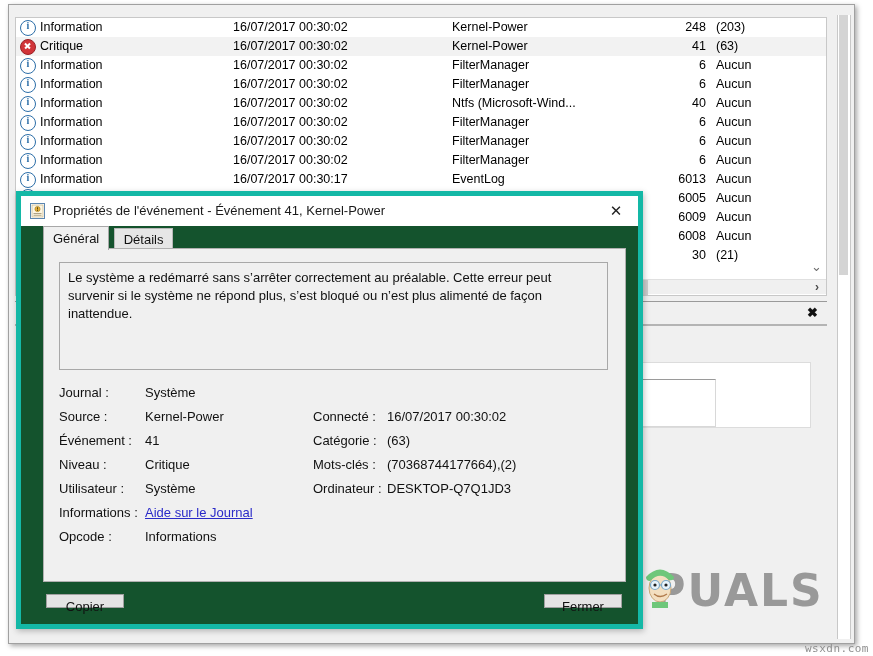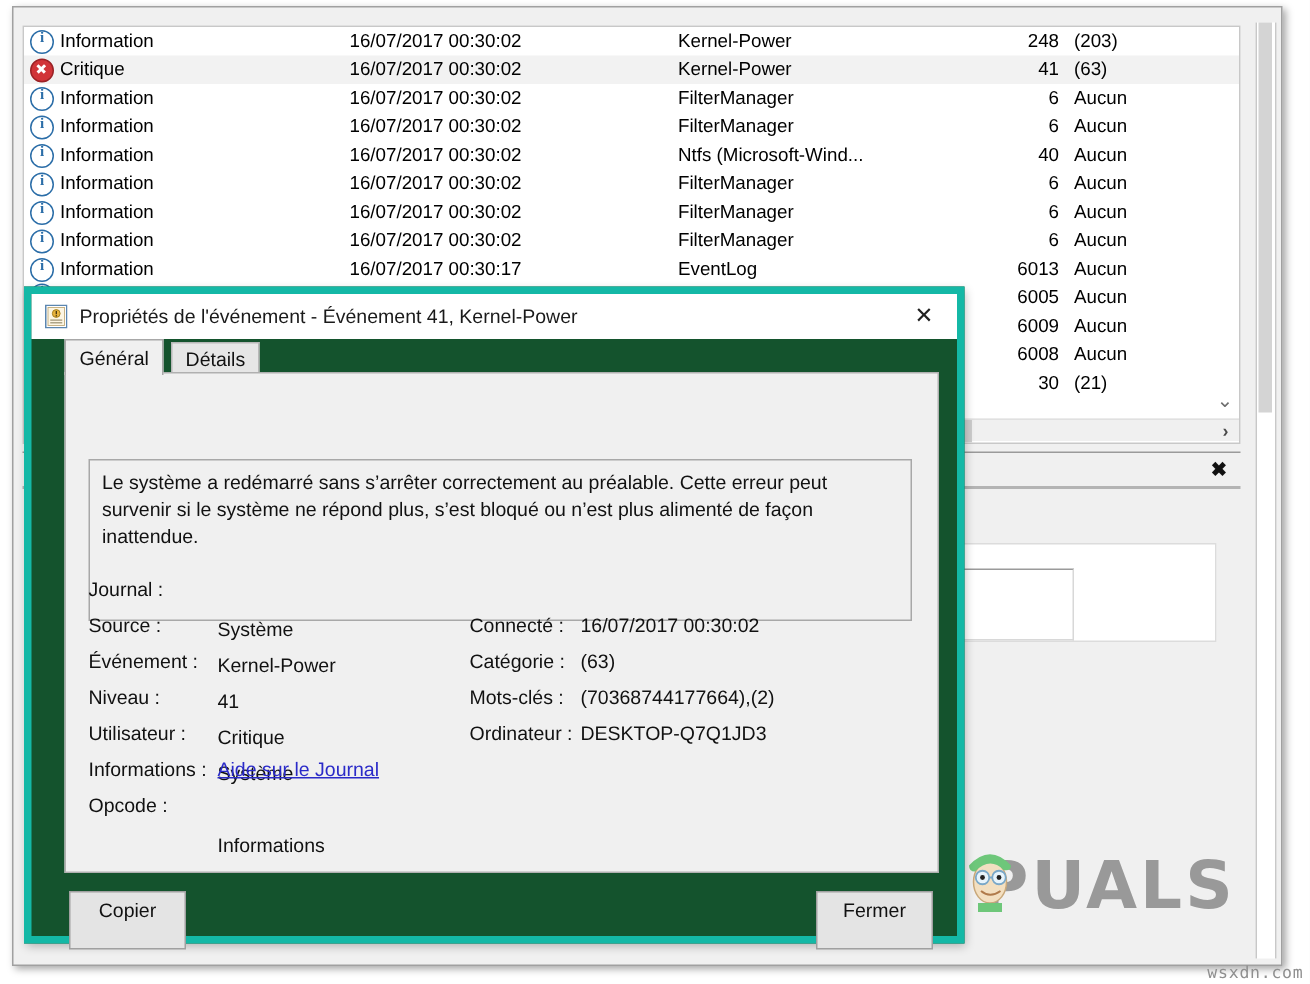--- a/index.html
+++ b/index.html
@@ -306,33 +306,32 @@
     position: absolute;
     left: 15px; top: 13px;
     width: 549px; height: 108px;
     background: #f0f0f0;
     border: 1px solid #a8a8a8;
     box-sizing: border-box;
     padding: 6px 8px;
     font-size: 13px;
     color: #111;
     line-height: 18px;
-    margin-top: 44px;
   }
 
   .fields {
     position: absolute;
     left: 15px; top: 136px;
     width: 552px;
     font-size: 13px;
     color: #111;
   }
   .frow { position: relative; height: 24px; }
   .flabel { position: absolute; left: 0; top: 0; }
-  .fvalue { position: absolute; left: 86px; top: 0; margin-top: 27px; }
+  .fvalue { position: absolute; left: 86px; top: 0; }
   .flabel2 { position: absolute; left: 254px; top: 0; }
   .fvalue2 { position: absolute; left: 328px; top: 0; }
   .flink {
     position: absolute; left: 86px; top: 0;
     color: #2a2ac8;
     text-decoration: underline;
     cursor: pointer;
   }
 
   
@@ -341,21 +340,21 @@
     width: 25px; height: 25px;
     background: #f0f0f0;
     border: 1px solid #a8a8a8;
     box-sizing: border-box;
   }
   .navbtn svg { display: block; margin: 4px auto; }
 
   
   .btn {
     position: absolute;
-    height: 39px;
+    height: 14px;
     line-height: 23px;
     text-align: center;
     font-size: 13px;
     color: #111;
     background: #e4e4e4;
     border: 1px solid #a0a0a0;
     box-sizing: border-box;
   }
   #btn-copier { left: 25px; top: 398px; width: 78px; }
   #btn-fermer { left: 523px; top: 398px; width: 78px; }

